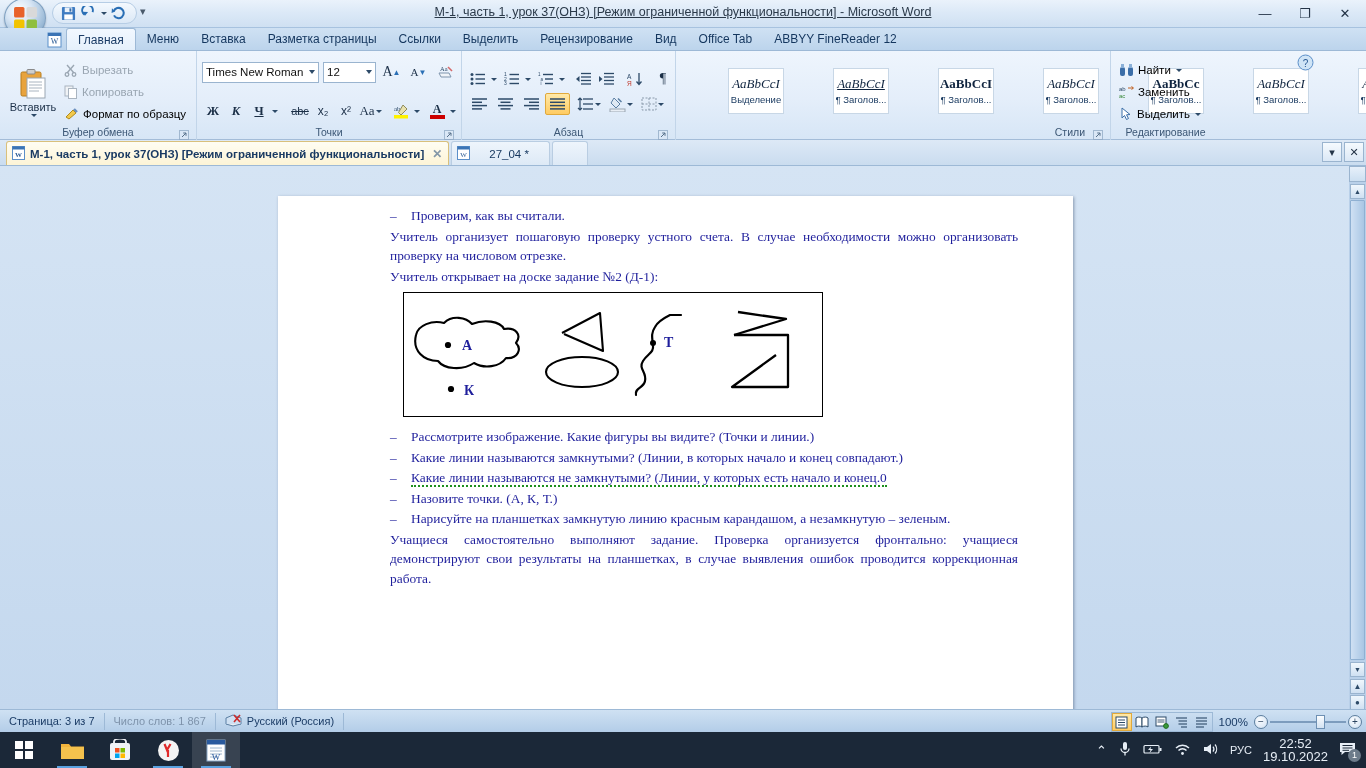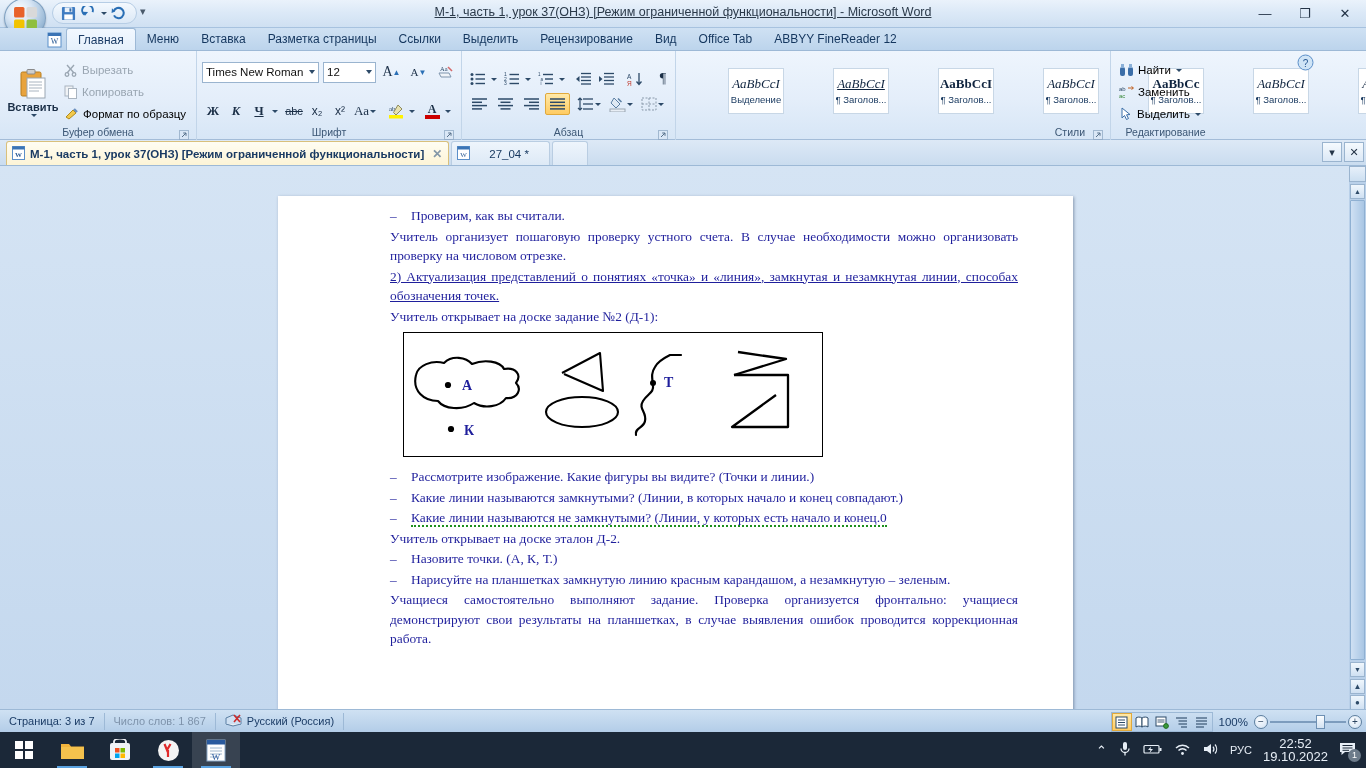--- a/index.html
+++ b/index.html
@@ -209,21 +209,21 @@
     <div class="tab">Рецензирование</div>
     <div class="tab">Вид</div>
     <div class="tab">Office Tab</div>
     <div class="tab">ABBYY FineReader 12</div>
   </div>
 
   <div class="ribbon">
 
     <div class="rgroup" style="width:196px;">
       <div class="gbody">
-        <div class="bigbtn" style="padding-top:6px;font-weight:bold;">
+        <div class="bigbtn" style="padding-top:6px;">
           <svg width="30" height="32" viewBox="0 0 30 32">
             <rect x="3" y="4" width="20" height="24" rx="1.5" fill="#e8a33d" stroke="#b87c1d"></rect>
             <rect x="9" y="1.5" width="8" height="4.5" rx="1" fill="#cfcfcf" stroke="#8a8a8a"></rect>
             <rect x="9" y="10" width="18" height="20" fill="#fff" stroke="#9aa6b2"></rect>
             <g stroke="#a9b4c0" stroke-width="1">
                 <line x1="11" y1="14" x2="24" y2="14"></line>
                 <line x1="11" y1="17" x2="24" y2="17"></line>
                 <line x1="11" y1="20" x2="24" y2="20"></line>
                 <line x1="11" y1="23" x2="21" y2="23"></line>
               </g>
@@ -307,21 +307,21 @@
           <div class="tbtn">
               <b style="font-family:'Liberation Serif',serif;">Ж</b>
             </div>
           <div class="tbtn">
               <i style="font-family:'Liberation Serif',serif;font-weight:bold;">К</i>
             </div>
           <div class="tbtn">
               <span style="font-family:'Liberation Serif',serif;font-weight:bold;text-decoration:underline;">Ч</span>
             </div>
           <span class="mini-arrow"></span>
-          <div class="tbtn" style="margin-left:4px;">
+          <div class="tbtn" style="margin-left:10px;">
               <span style="font-size:11px;text-decoration:line-through;">abc</span>
             </div>
           <div class="tbtn">
               <span style="font-size:12px;">x₂</span>
             </div>
           <div class="tbtn">
               <span style="font-size:12px;">x²</span>
             </div>
           <div class="tbtn" style="width:26px;">
               <span style="font-family:'Liberation Serif',serif;font-size:13px;">Aa</span>
@@ -336,21 +336,21 @@
           </div>
           <span class="mini-arrow"></span>
           <div class="tbtn" style="margin-left:5px;flex-direction:column;">
             <span style="font-family:'Liberation Serif',serif;font-size:12px;font-weight:bold;line-height:11px;">A</span>
             <span style="display:block;width:15px;height:4px;background:#cc0000;"></span>
           </div>
           <span class="mini-arrow"></span>
         </div>
       </div>
       <div class="glabel">
-        <span>Шрифт</span>
+        <span>Точки</span>
         <span class="dlg">
           <svg width="10" height="10" viewBox="0 0 10 10">
               <rect x="0.5" y="0.5" width="9" height="9" fill="#dbe8f6" stroke="#8fa9c4"></rect>
               <path d="M3 7 L7 3 M7 3 H4.2 M7 3 V5.8" stroke="#2d4a68" fill="none"></path>
             </svg>
         </span>
       </div>
     </div>
 
     <div class="rgroup" style="width:214px;">
@@ -658,21 +658,20 @@
 
   <div class="workspace">
 
     <div class="page">
       <div class="doc">
 
         <p><span class="dash">–</span><span>Проверим, как вы считали.</span></p>
 
         <p style="text-indent:0;">Учитель организует пошаговую проверку устного счета. В случае необходимости можно организовать проверку на числовом отрезке.</p>
 
-        <p class="u">2) Актуализация представлений о понятиях «точка» и «линия», замкнутая и незамкнутая линии, способах обозначения точек.</p>
 
         <p>Учитель открывает на доске задание №2 (Д-1):</p>
 
         <div class="figurebox">
           <svg width="418" height="123" viewBox="0 0 418 123">
 
             <path d="M12 42 C14 32, 28 27, 40 30 C48 22, 62 24, 68 31 C80 26, 96 28, 100 36 C112 34, 118 42, 112 50
                      C118 56, 114 66, 102 65 C96 74, 80 76, 70 70 C58 78, 40 76, 34 68 C20 68, 8 58, 12 42 Z" fill="none" stroke="#000" stroke-width="2.1" stroke-linejoin="round"></path>
             <circle cx="44" cy="52" r="3.1" fill="#000"></circle>
             <circle cx="47" cy="96" r="3.1" fill="#000"></circle>
@@ -689,21 +688,20 @@
             <path d="M330 42 L384 42 L384 94 L328 94 L372 62" fill="none" stroke="#000" stroke-width="2.3" stroke-linejoin="round"></path>
           </svg>
           <span style="position:absolute;left:58px;top:43px;font-family:'Liberation Serif',serif;font-weight:bold;font-size:14px;color:#1f1f9c;">А</span>
           <span style="position:absolute;left:60px;top:88px;font-family:'Liberation Serif',serif;font-weight:bold;font-size:14px;color:#1f1f9c;">К</span>
           <span style="position:absolute;left:260px;top:40px;font-family:'Liberation Serif',serif;font-weight:bold;font-size:14px;color:#1f1f9c;">Т</span>
         </div>
 
         <p><span class="dash">–</span><span>Рассмотрите изображение. Какие фигуры вы видите? (Точки и линии.)</span></p>
         <p><span class="dash">–</span><span>Какие линии называются замкнутыми? (Линии, в которых начало и конец совпадают.)</span></p>
         <p><span class="dash">–</span><span class="sq-green">Какие линии называются не замкнутыми? (Линии, у которых есть начало и конец.0</span></p>
-        <p>Учитель открывает на доске эталон Д-2.</p>
         <p><span class="dash">–</span><span>Назовите точки. (А, К, Т.)</span></p>
         <p><span class="dash">–</span><span>Нарисуйте на планшетках замкнутую линию красным карандашом, а незамкнутую – зеленым.</span></p>
         <p>Учащиеся самостоятельно выполняют задание. Проверка организуется фронтально: учащиеся демонстрируют свои результаты на планшетках, в случае выявления ошибок проводится коррекционная работа.</p>
       </div>
     </div>
 
     <div class="vsb">
       <div class="split"></div>
       <div class="arrow" style="top:18px;">
           <span style="font-size:7px;color:#2d4a68;">▲</span>

